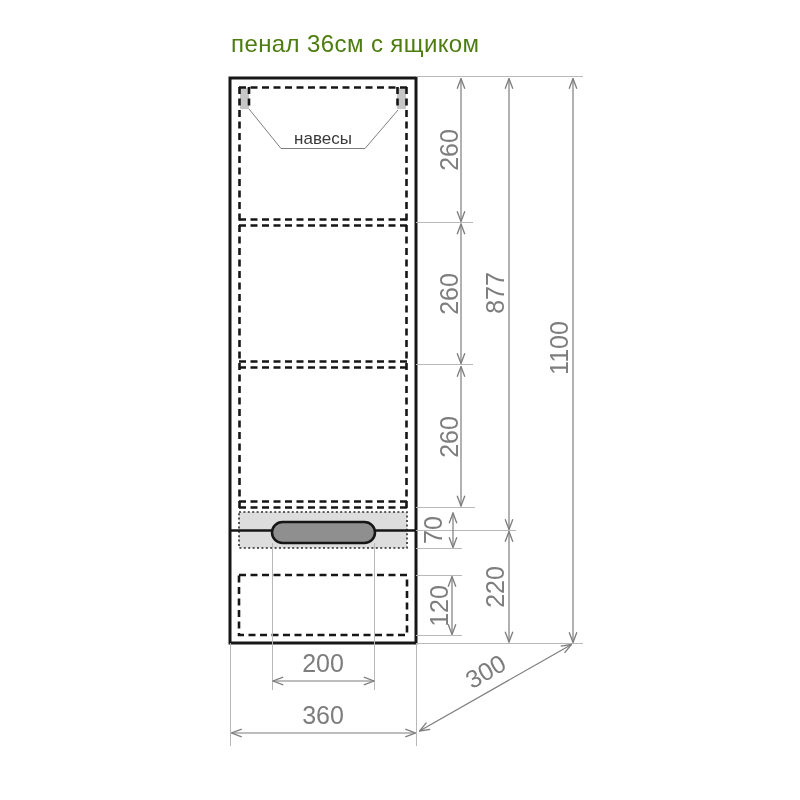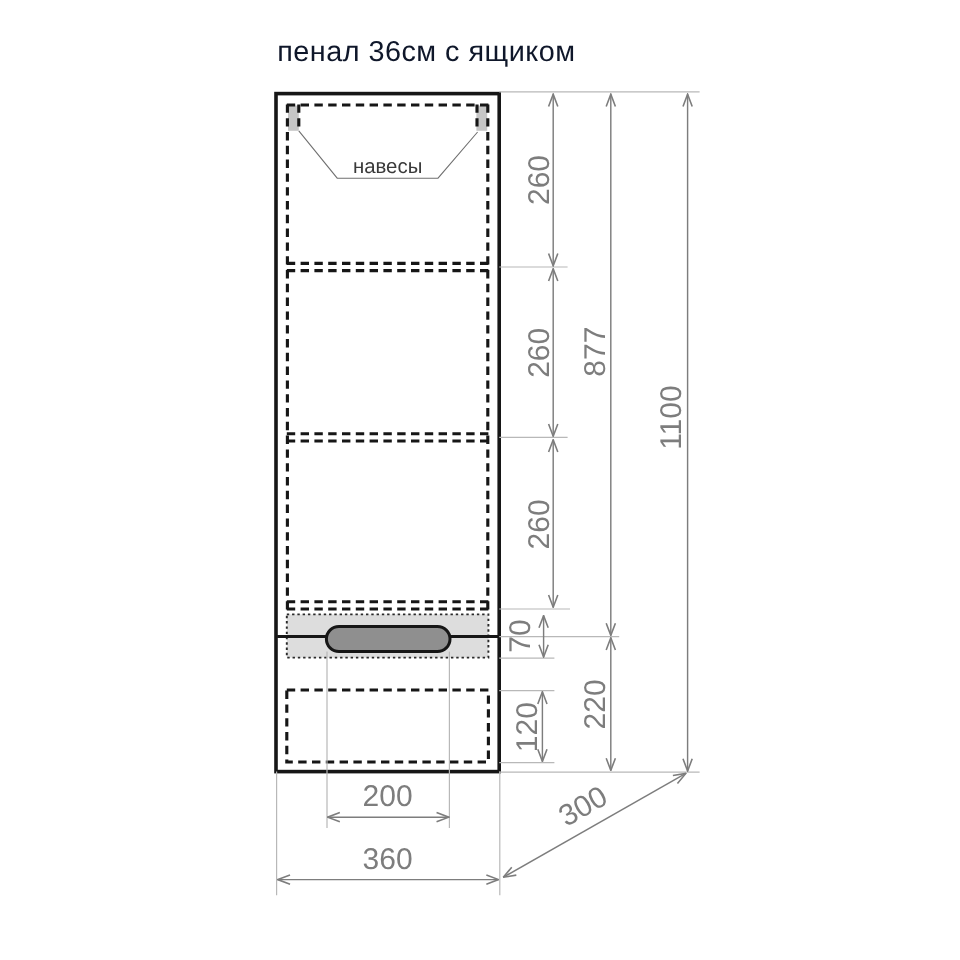--- a/index.html
+++ b/index.html
@@ -1,18 +1,18 @@
 <!DOCTYPE html>
 <html><head>
 <meta charset="utf-8">
 <style>
   html,body{margin:0;padding:0;background:#ffffff;width:800px;height:800px;overflow:hidden;
             font-family:"Liberation Sans", sans-serif;}
   .stage{position:relative;width:800px;height:800px;}
-  .title{position:absolute;left:231px;top:30px;font-size:24px;letter-spacing:.4px;color:#0f172a;white-space:nowrap;}
+  .title{position:absolute;left:231px;top:30px;font-size:24px;letter-spacing:.4px;color:#4d7c0f;white-space:nowrap;}
   svg{position:absolute;left:0;top:0;}
   .outline{fill:none;stroke:#161616;stroke-width:3;}
   .dash{fill:none;stroke:#161616;stroke-width:2.6;stroke-dasharray:7 4.5;}
   .dots{stroke:#2a2a2a;stroke-width:1.6;stroke-dasharray:2 2.4;}
   .solid{stroke:#161616;stroke-width:2.5;}
   .ext{stroke:#b8b8b8;stroke-width:1;}
   .dim{stroke:#7d7d7d;stroke-width:1.2;fill:none;}
   .dimtxt{font-family:"Liberation Sans",sans-serif;font-size:25px;fill:#7d7d7d;}
   .lbltxt{font-family:"Liberation Sans",sans-serif;font-size:17px;fill:#3a3a3a;}
   .leader{stroke:#6f6f6f;stroke-width:0.9;fill:none;}

